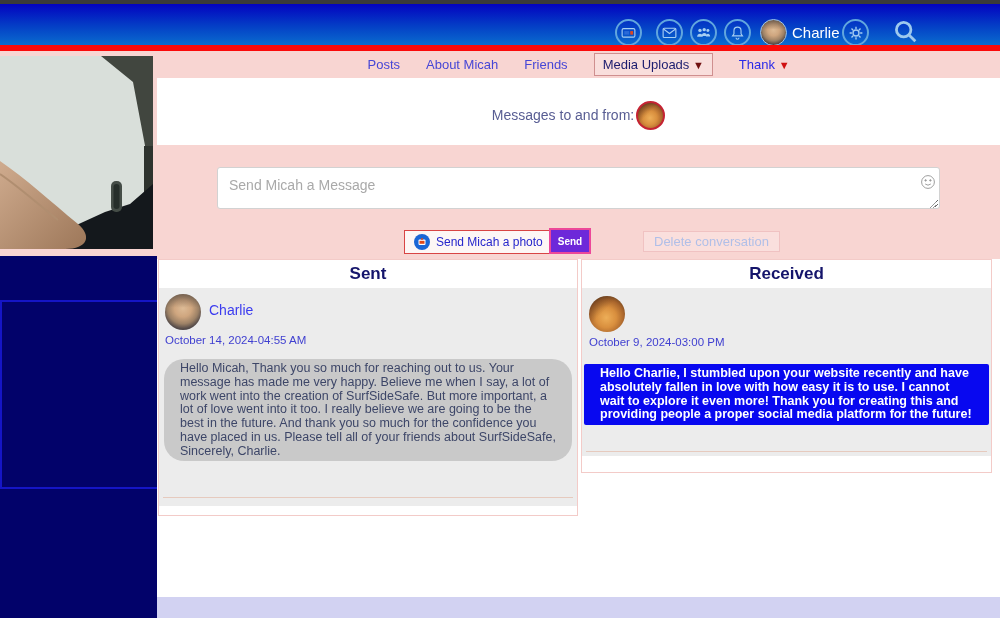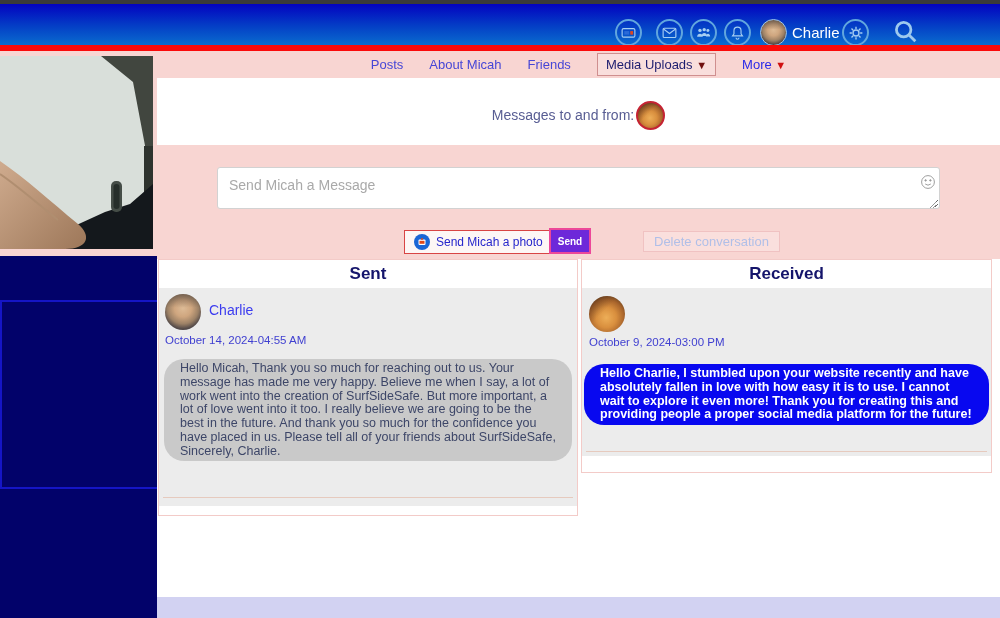--- a/index.html
+++ b/index.html
@@ -83,21 +83,21 @@
   .avatar-charlie { background:
       linear-gradient(180deg, rgba(70,60,55,.5), rgba(0,0,0,0) 38%),
       radial-gradient(circle at 50% 40%, #ddbb96 0%, #cfa67f 30%, #9c8166 55%, #564c4a 72%, #2f3038 100%); }
   .avatar-micah { background:
       linear-gradient(135deg, rgba(60,35,20,.55), rgba(0,0,0,0) 42%),
       radial-gradient(circle at 48% 60%, #edae58 0%, #d98f3e 35%, #a9652c 62%, #6e4420 82%, #533318 100%); }
   .sender-link { position:absolute; left:50px; top:14px; color:#3b3bef; font-size:14px; cursor:pointer; }
   .stamp { position:absolute; color:#3f3fd0; font-size:11.5px; }
   .bubble { position:absolute; font-size:12.5px; line-height:1.1; padding:3px 16px; }
   .bubble-sent { left:5px; top:71px; width:408px; background:#c9c9c9; border-radius:20px; color:#3d4668; }
-  .bubble-recv { left:2px; top:76px; width:405px; background:#0808f0; border-radius:20px;
+  .bubble-recv { left:2px; top:76px; width:405px; background:#0808f0; border-radius:2px;
                  color:#ffffff; font-weight:bold; }
   .item-divider { position:absolute; left:4px; right:4px; height:0; border-top:1px solid #e6cabe; }
 
   .footer-strip { left:157px; top:597px; width:843px; height:21px; background:#d2d2f2; }
 </style>
 </head>
 <body>
 
 <div class="abs title-strip"></div>
 
@@ -170,21 +170,21 @@
       <rect x="113.5" y="128" width="6" height="25" rx="3" fill="#262e2a"></rect>
     </svg>
   </div>
 </div>
 
 <div class="abs nav-row">
   <span class="nav-link">Posts</span>
   <span class="nav-link">About Micah</span>
   <span class="nav-link">Friends</span>
   <span class="nav-box"><span>Media Uploads</span> <span class="nav-arrow-dark">▼</span></span>
-  <span class="nav-more"><span>More</span> <span class="nav-arrow-red">▼</span></span>
+  <span class="nav-more"><span>Thank</span> <span class="nav-arrow-red">▼</span></span>
 </div>
 
 <div class="abs heading-row">
   <span class="heading-text">Messages to and from:</span>
   <div class="micah-avatar-sm"></div>
 </div>
 
 <div class="abs pink-band">
   <textarea class="msg-input" placeholder="Send Micah a Message" style=""></textarea>
   <div class="emoji-btn">

